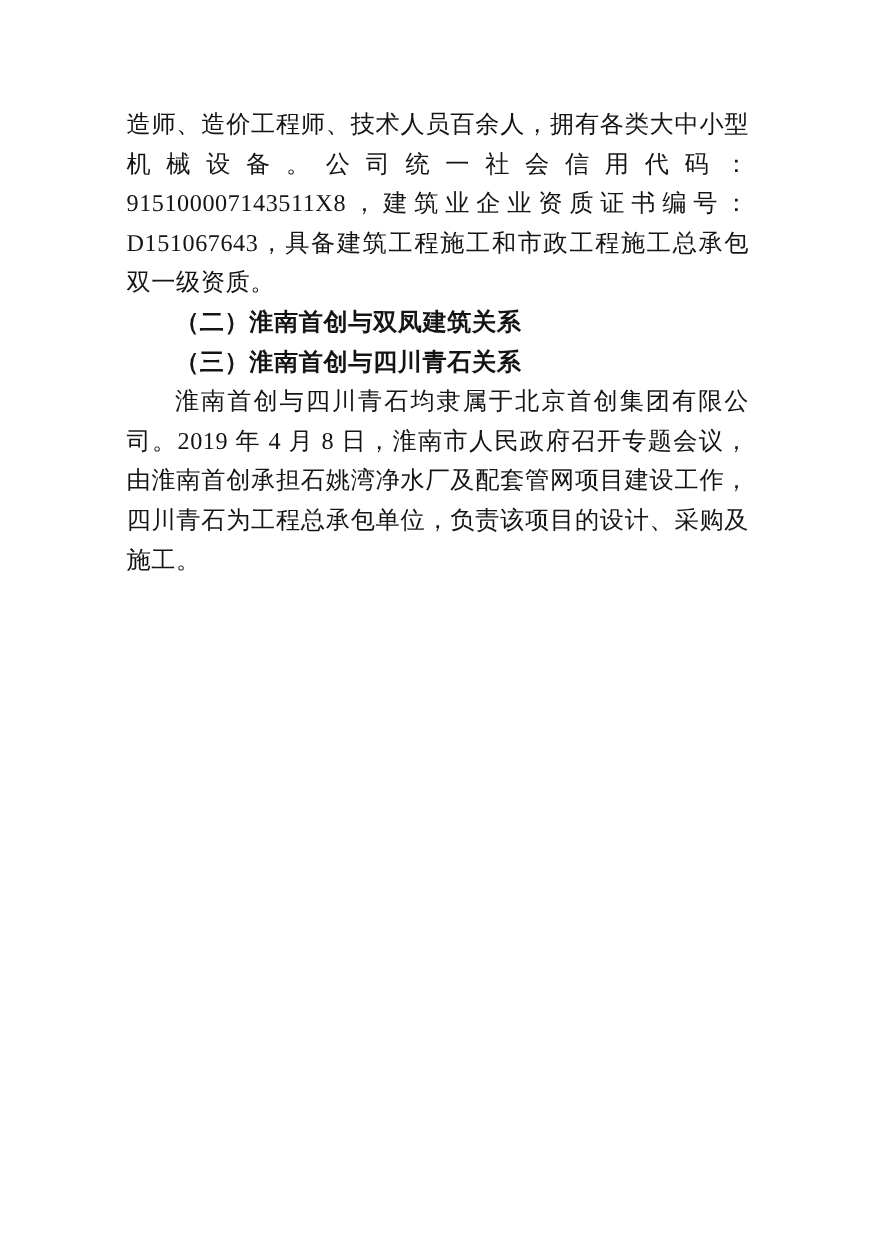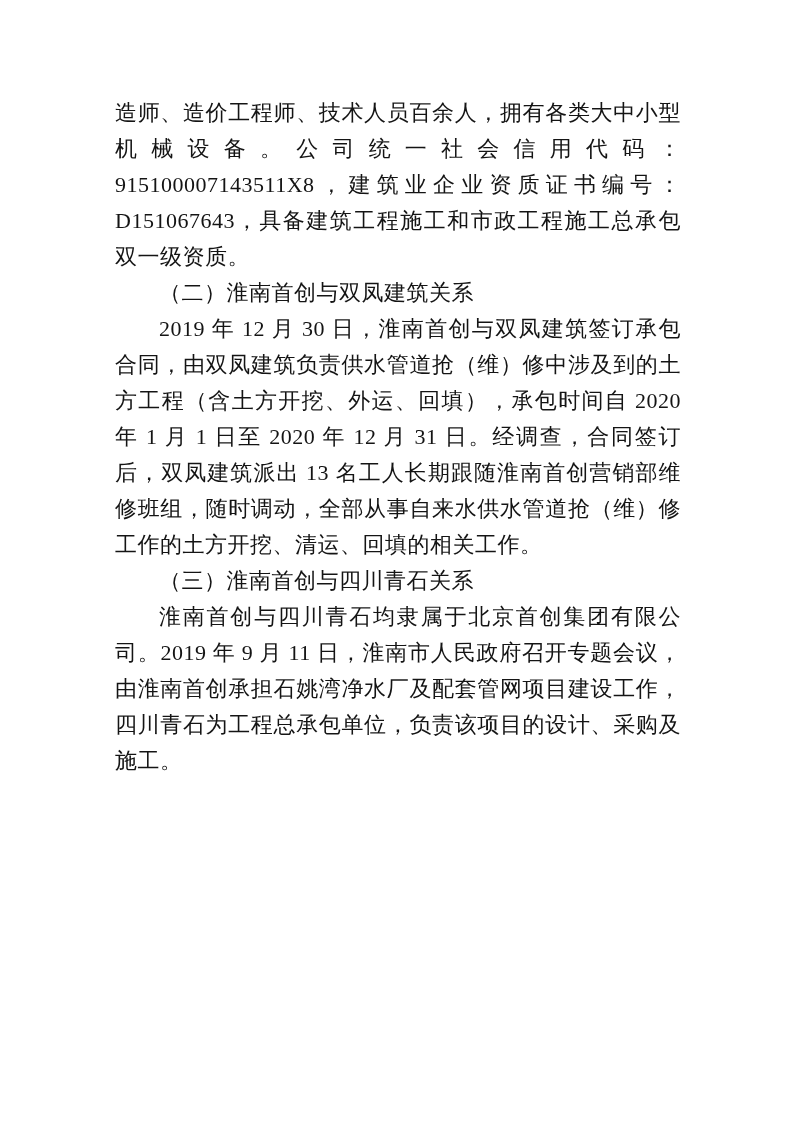--- a/index.html
+++ b/index.html
@@ -28,37 +28,36 @@
     line-height: 36px;
     text-align: justify;
     letter-spacing: 0.5px;
     color: #141414;
   }
   .para-indent {
     text-indent: 2em;
   }
   .heading {
     text-indent: 2em;
-    font-weight: normal;
+    font-weight: bold;
   }
   .footer {
     position: absolute;
     left: 118px;
     top: 1036px;
     font-size: 12px;
     letter-spacing: 1px;
     color: #1d4ed8;
     font-family: "Liberation Serif", "DejaVu Serif", serif;
   }
 </style>
 </head>
 <body>
 
 <div class="page">
   <div class="content">
     <p class="body-para">造师、造价工程师、技术人员百余人，拥有各类大中小型机械设备。公司统一社会信用代码：915100007143511X8，建筑业企业资质证书编号：D151067643，具备建筑工程施工和市政工程施工总承包双一级资质。</p>
     <p class="heading">（二）淮南首创与双凤建筑关系</p>
-    <p class="body-para para-indent">2019 年 12 月 30 日，淮南首创与双凤建筑签订承包合同，由双凤建筑负责供水管道抢（维）修中涉及到的土方工程（含土方开挖、外运、回填），承包时间自 2020 年 1 月 1 日至 2020 年 12 月 31 日。经调查，合同签订后，双凤建筑派出 13 名工人长期跟随淮南首创营销部维修班组，随时调动，全部从事自来水供水管道抢（维）修工作的土方开挖、清运、回填的相关工作。</p>
     <p class="heading">（三）淮南首创与四川青石关系</p>
-    <p class="body-para para-indent">淮南首创与四川青石均隶属于北京首创集团有限公司。2019 年 9 月 11 日，淮南市人民政府召开专题会议，由淮南首创承担石姚湾净水厂及配套管网项目建设工作，四川青石为工程总承包单位，负责该项目的设计、采购及施工。</p>
+    <p class="body-para para-indent">淮南首创与四川青石均隶属于北京首创集团有限公司。2019 年 4 月 8 日，淮南市人民政府召开专题会议，由淮南首创承担石姚湾净水厂及配套管网项目建设工作，四川青石为工程总承包单位，负责该项目的设计、采购及施工。</p>
   </div>
   <div class="footer">- 14 -</div>
 </div>
 
 </body></html>

